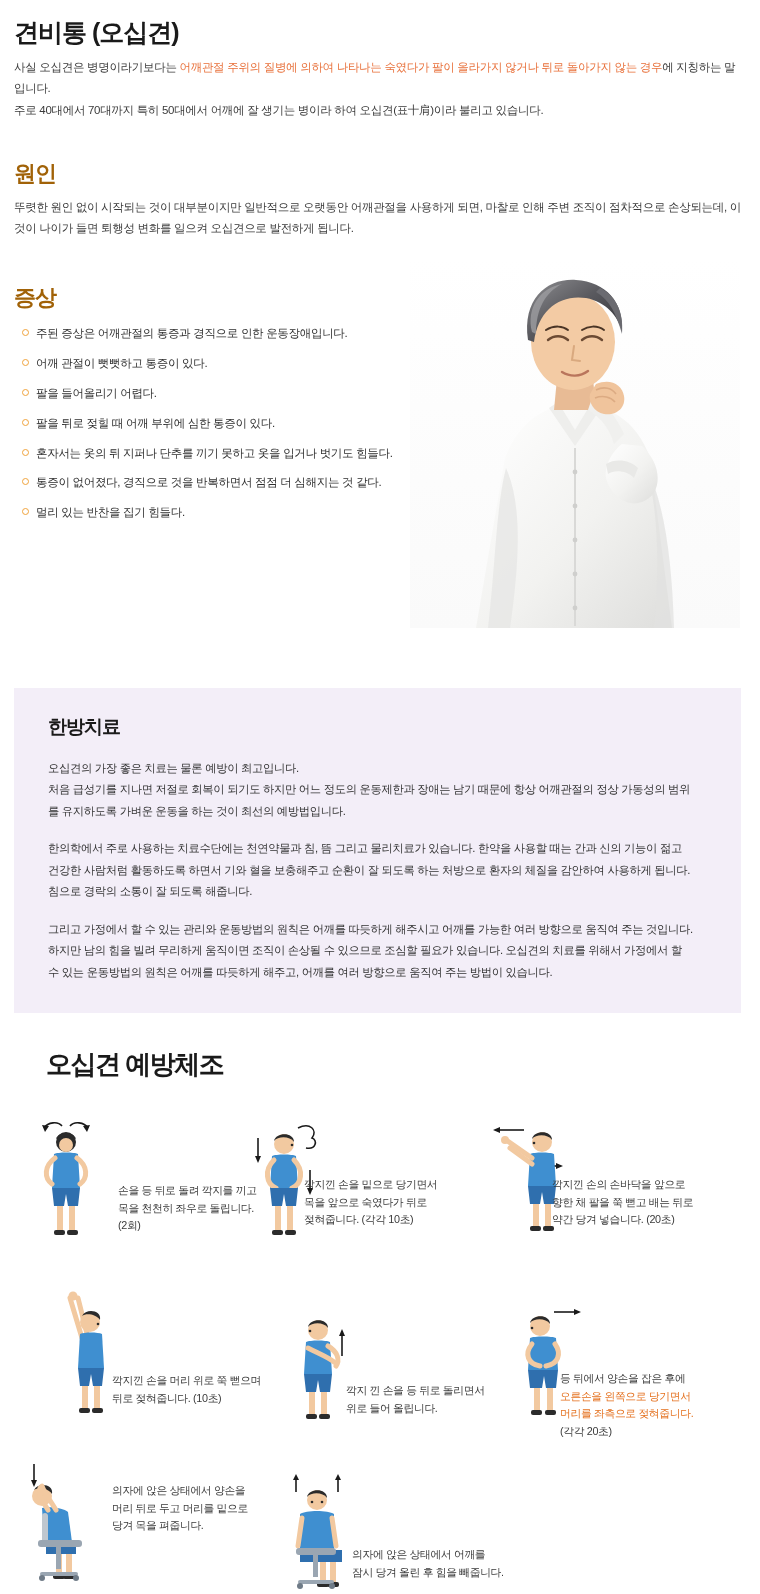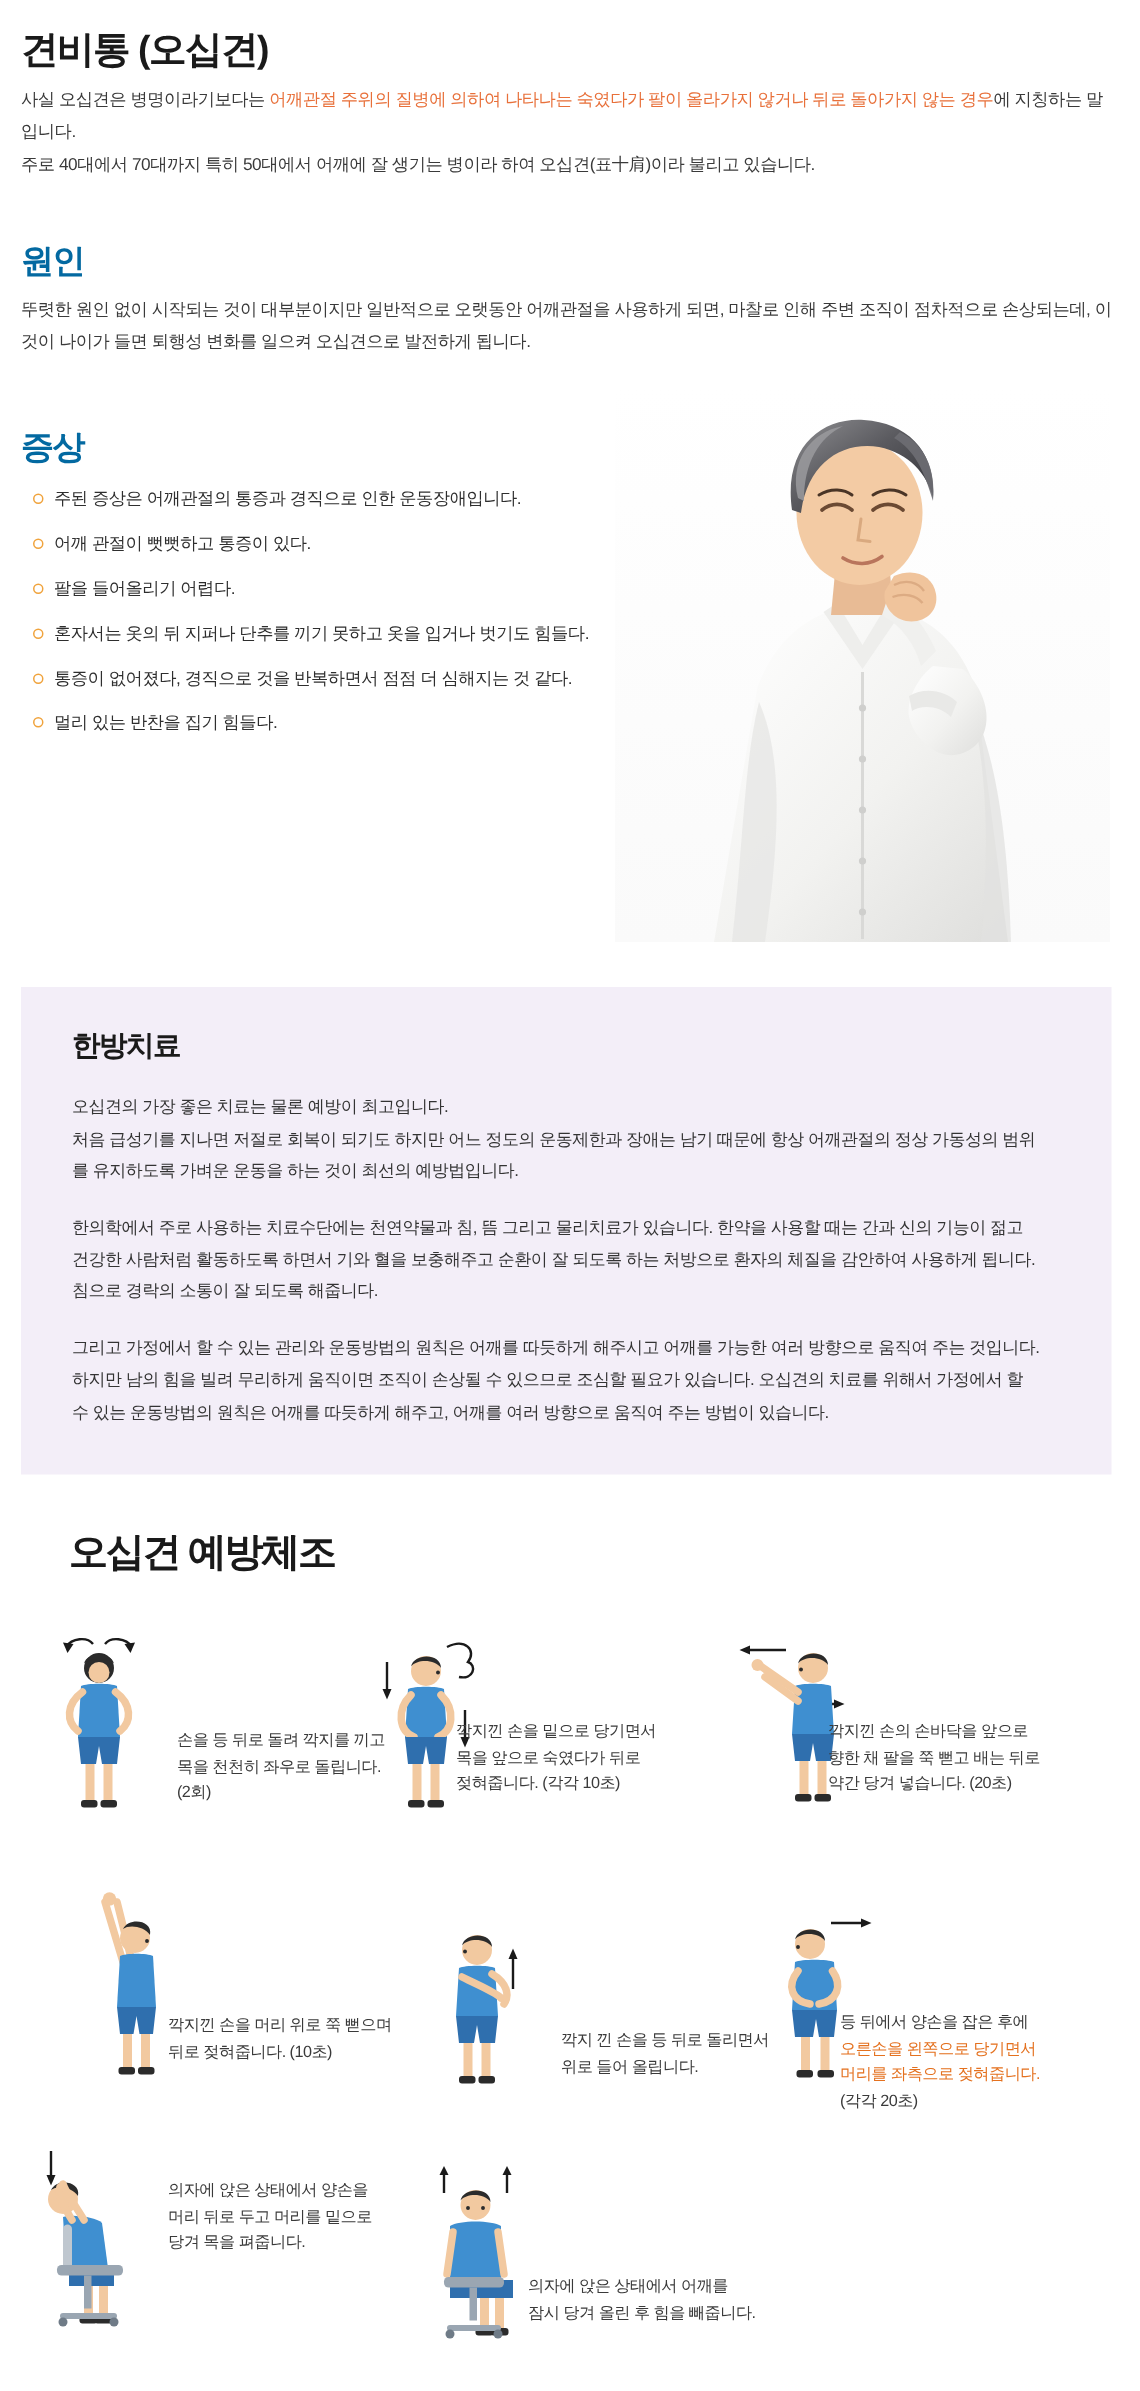--- a/index.html
+++ b/index.html
@@ -24,21 +24,21 @@
     font-weight: bold;
     letter-spacing: -1px;
     margin: 16px 0 0 14px;
     color: #1a1a1a;
   }
   h2.sec {
     font-size: 22px;
     font-weight: bold;
     letter-spacing: -1px;
     margin: 0 0 0 14px;
-    color: #0369a1;
+    color: #a16207;
   }
   h2.big {
     font-size: 26px;
     font-weight: bold;
     letter-spacing: -1.5px;
     margin: 0 0 0 46px;
     color: #1a1a1a;
   }
   p.lead {
     font-size: 11.5px;
@@ -138,20 +138,21 @@
   </div>
 
   <div style="margin-top:44px;">
     <h2 class="sec">증상</h2>
 
     <div class="sym-wrap">
       <ul class="syms">
         <li><span class="bullet"></span><span>주된 증상은 어깨관절의 통증과 경직으로 인한 운동장애입니다.</span></li>
         <li><span class="bullet"></span><span>어깨 관절이 뻣뻣하고 통증이 있다.</span></li>
         <li><span class="bullet"></span><span>팔을 들어올리기 어렵다.</span></li>
+        <li><span class="bullet"></span><span>팔을 뒤로 젖힐 때 어깨 부위에 심한 통증이 있다.</span></li>
         <li><span class="bullet"></span><span>혼자서는 옷의 뒤 지퍼나 단추를 끼기 못하고 옷을 입거나 벗기도 힘들다.</span></li>
         <li><span class="bullet"></span><span>통증이 없어졌다, 경직으로 것을 반복하면서 점점 더 심해지는 것 같다.</span></li>
         <li><span class="bullet"></span><span>멀리 있는 반찬을 집기 힘들다.</span></li>
       </ul>
     </div>
   </div>
 
   <div class="photo">
     <svg width="330" height="370" viewBox="0 0 330 370" xmlns="http://www.w3.org/2000/svg" aria-hidden="true">
       <defs>
@@ -363,21 +364,21 @@
 
           <path d="M56 42 C66 48 68 56 64 62" stroke="#f2c9a0" stroke-width="5" fill="none" stroke-linecap="round"></path>
           <path d="M36 44 C48 50 58 54 62 58" stroke="#f2c9a0" stroke-width="5" fill="none" stroke-linecap="round"></path>
 
           <path d="M32 70 L60 70 L58 88 L48 88 L46 76 L44 88 L34 88 Z" fill="#2f6fae"></path>
           <rect x="37" y="88" width="6" height="24" fill="#f2c9a0"></rect>
           <rect x="49" y="88" width="6" height="24" fill="#f2c9a0"></rect>
           <rect x="34" y="110" width="11" height="5" rx="2" fill="#2b2b2b"></rect>
           <rect x="47" y="110" width="11" height="5" rx="2" fill="#2b2b2b"></rect>
         </svg>
-        <div class="ex-cap" style="position:absolute; left:74px; top:78px; width:170px;margin-left:28px;">
+        <div class="ex-cap" style="position:absolute; left:74px; top:78px; width:170px;">
           <div>깍지 낀 손을 등 뒤로 돌리면서</div>
           <div>위로 들어 올립니다.</div>
         </div>
       </div>
 
       <div class="ex-item" style="left:500px; top:190px; width:250px;">
         <svg width="96" height="118" viewBox="0 0 96 118" aria-hidden="true">
 
           <path d="M54 14 L76 14" stroke="#1a1a1a" stroke-width="1.6"></path>
           <polygon points="74,11 74,17 81,14" fill="#1a1a1a"></polygon>

